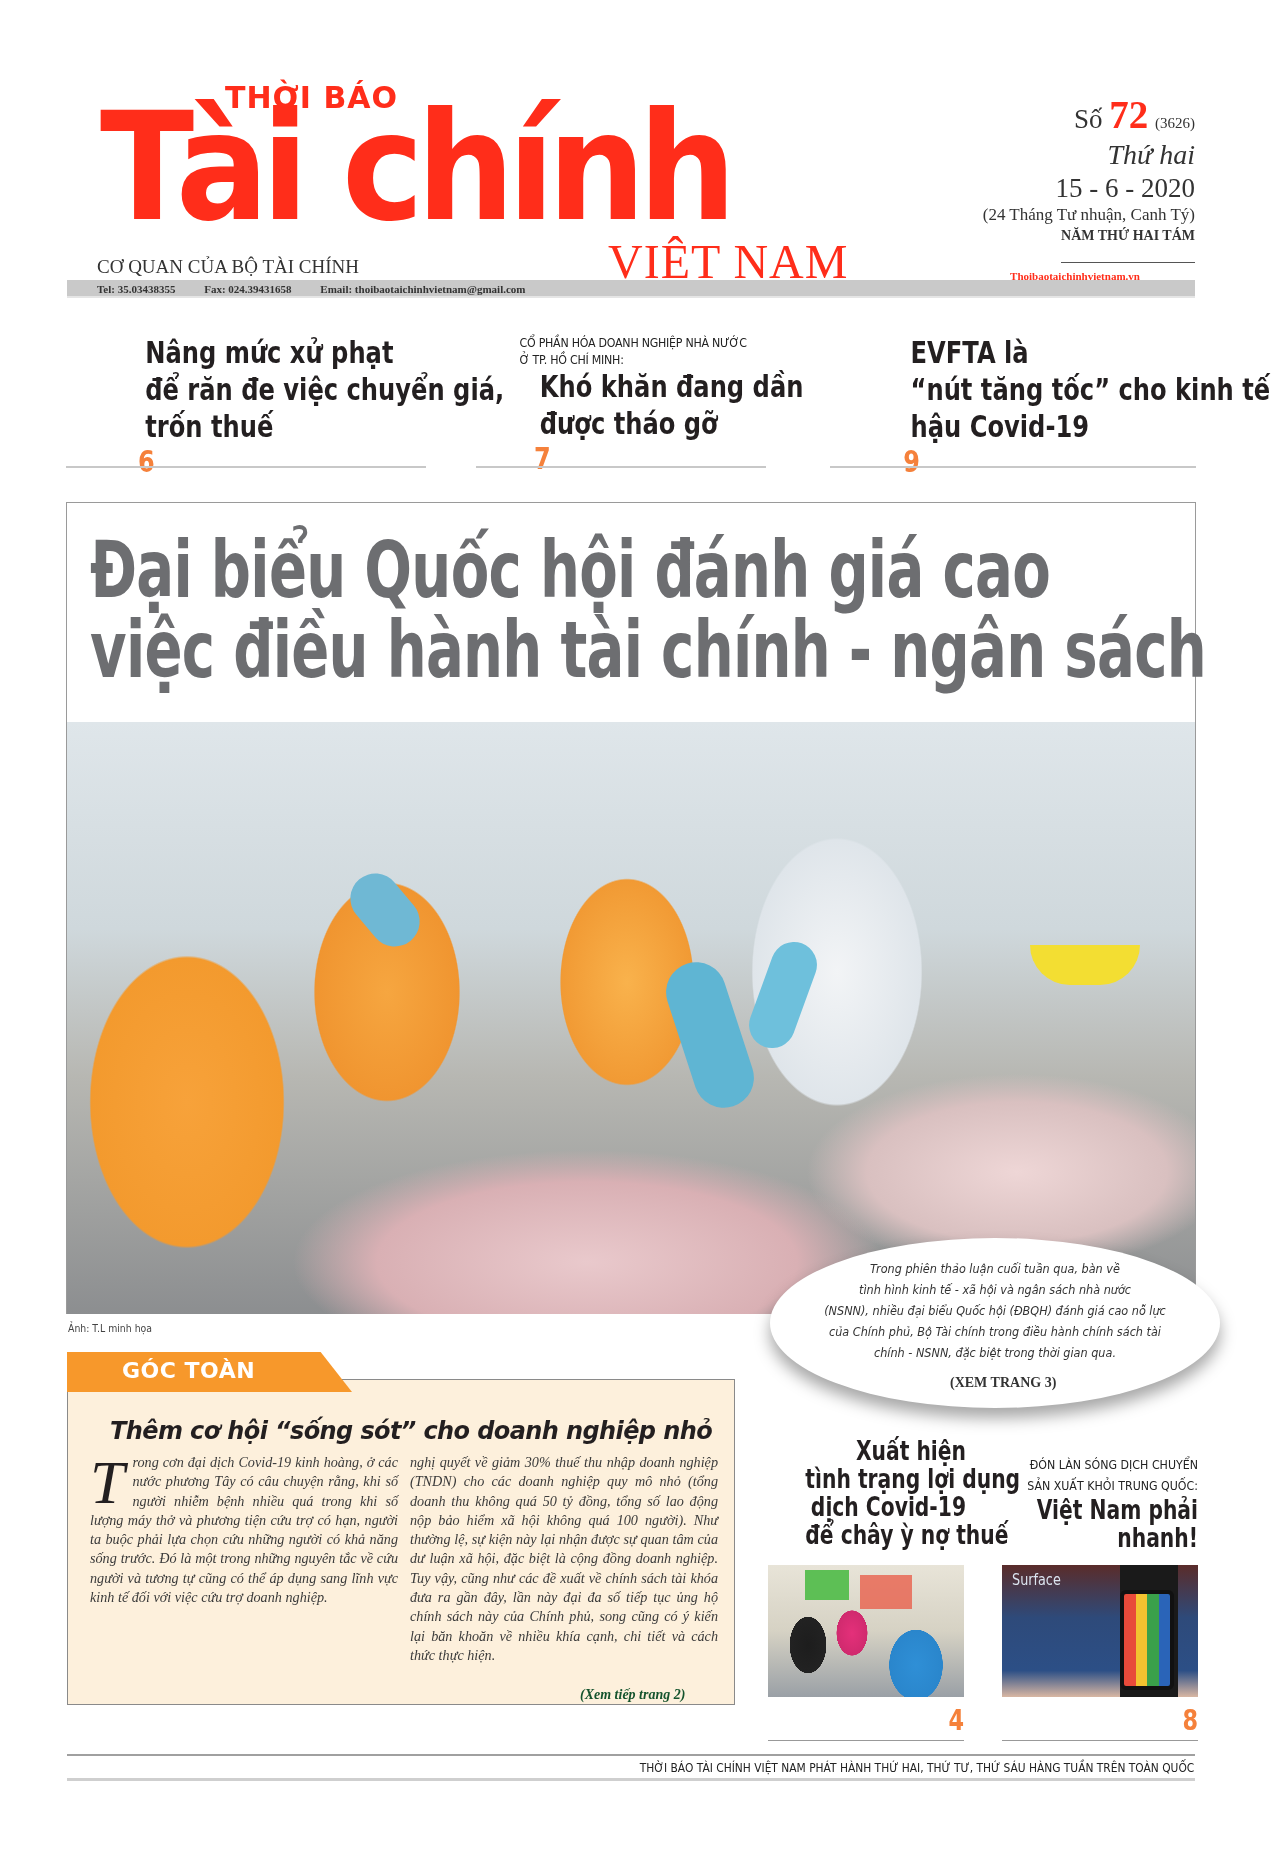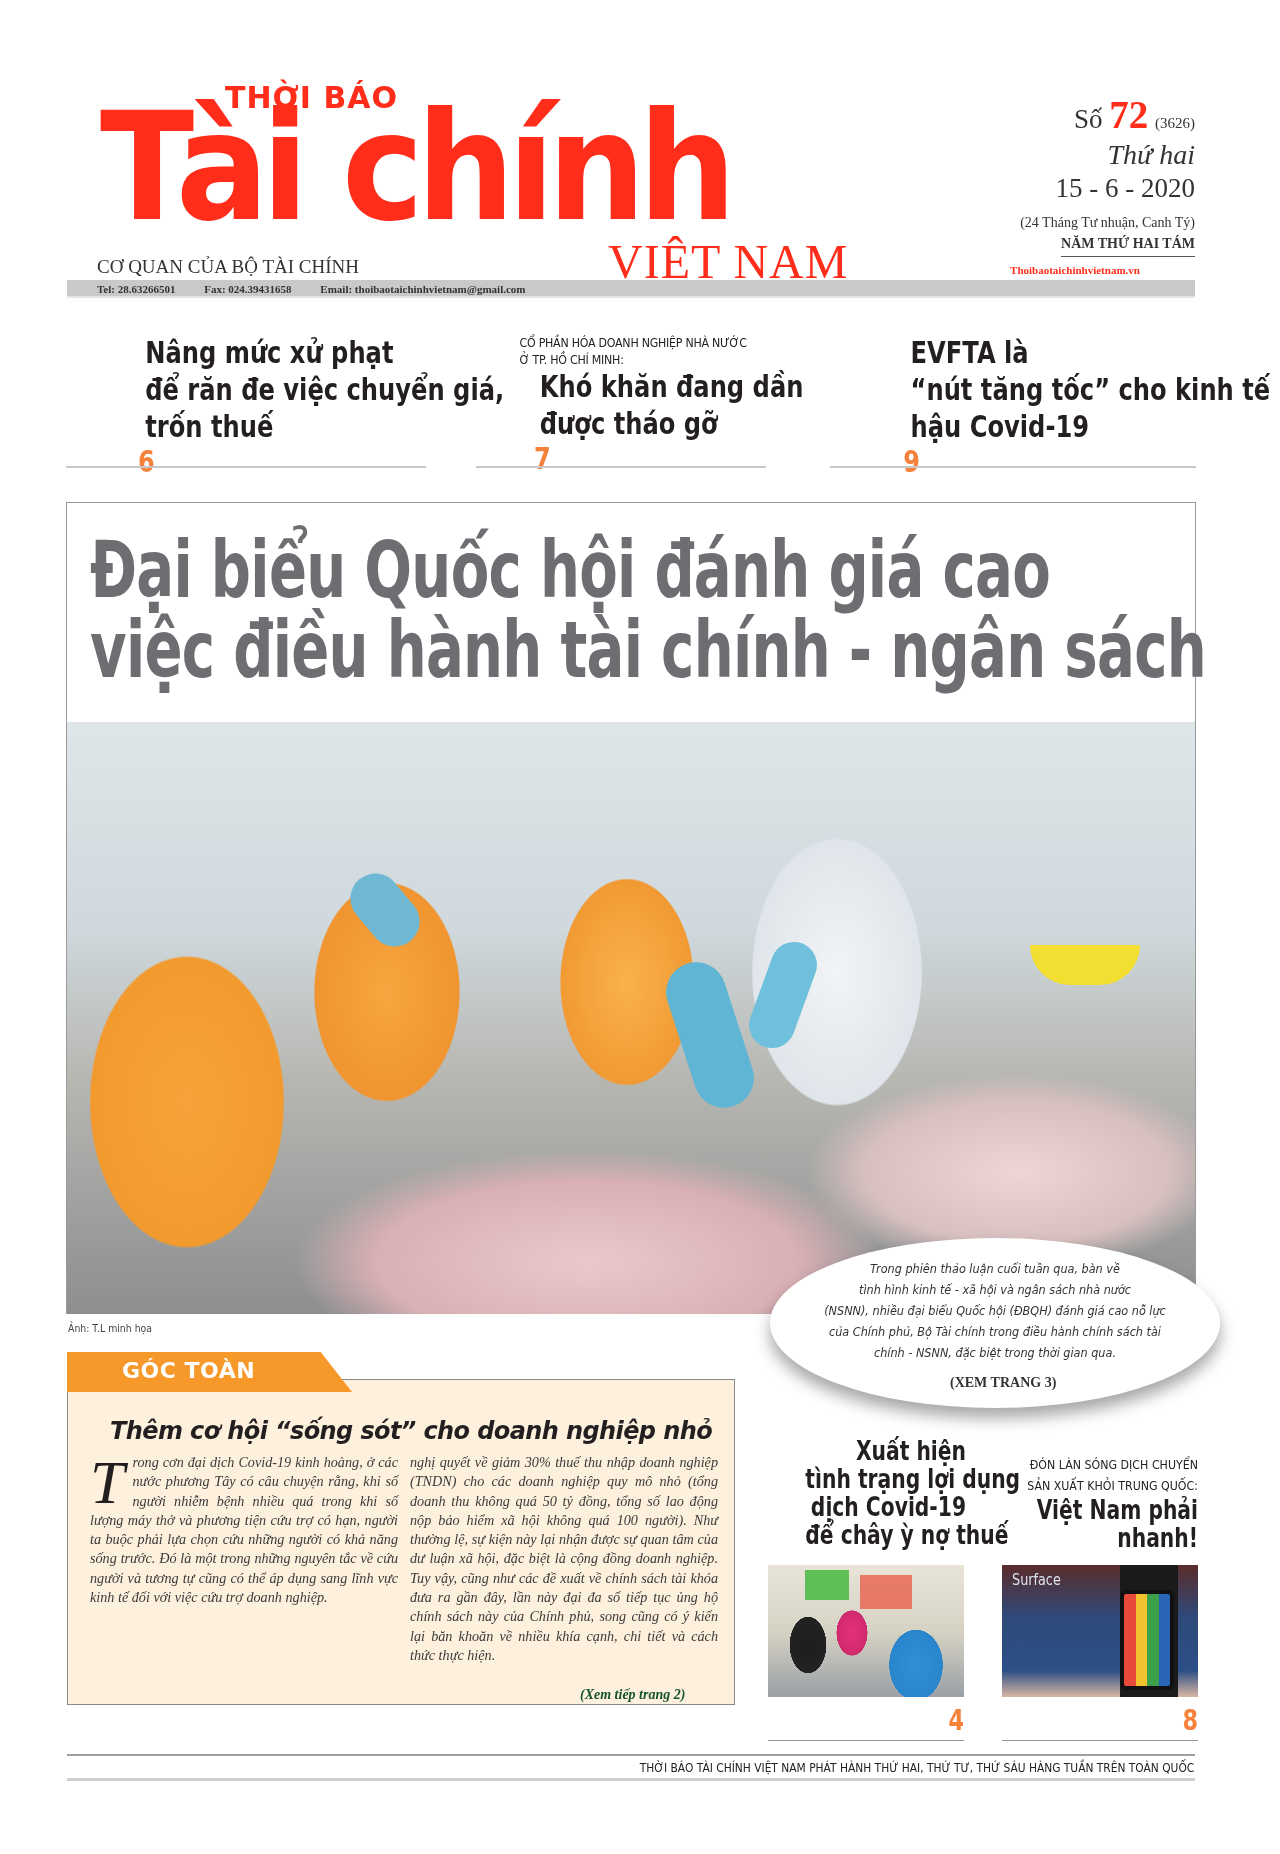--- a/index.html
+++ b/index.html
@@ -15,22 +15,22 @@
   .logo-coquan { left: 97px; top: 256px; font-family: "Liberation Serif", serif; font-size: 19px; color: #333; }
   .contact-bar { left: 67px; top: 280px; width: 1128px; height: 18px; background: #c9c9c9; border-bottom: 2px solid #e5e5e5; font-family: "Liberation Serif", serif; font-weight: bold; font-size: 11px; line-height: 18px; color: #333; padding-left: 30px; }
   .contact-bar span { margin-right: 26px; }
 
   .issue-box { right: 85px; top: 100px; width: 240px; text-align: right; font-family: "Liberation Serif", serif; color: #333; }
   .issue-line { font-size: 27px; line-height: 30px; }
   .issue-num { color: #ff2d1a; font-weight: bold; font-size: 39px; }
   .issue-total { font-size: 15px; }
   .issue-day { font-style: italic; font-size: 28px; line-height: 34px; }
   .issue-date { font-size: 27px; line-height: 32px; }
-  .issue-lunar { font-size: 14px; line-height: 22px; margin-top: 8px; }
-  .issue-year { font-weight: bold; font-size: 14px; line-height: 20px; border-bottom: 1px solid #555; display: inline-block; padding-bottom: 2px; }
+  .issue-lunar { font-size: 17px; line-height: 22px; }
+  .issue-year { font-weight: bold; font-size: 14px; line-height: 20px; border-bottom: 1px solid #555; display: inline-block; padding-bottom: 16px; }
   .issue-site { color: #ff2d1a; font-weight: bold; font-size: 11px; line-height: 26px; text-align: center; }
 
   
   .teaser { top: 334px; text-align: left; }
   .teaser .kicker { font-family: "DejaVu Sans", sans-serif; font-size: 13px; line-height: 17px; color: #222; transform: scaleX(0.85); transform-origin: right; letter-spacing: -0.3px; }
   .teaser .headline { font-family: "DejaVu Sans", sans-serif; font-weight: bold; font-size: 31px; line-height: 37px; color: #231f20; transform: scaleX(0.78); transform-origin: right; white-space: nowrap; }
   .teaser .page-num { font-family: "DejaVu Sans", sans-serif; font-weight: bold; font-size: 30px; line-height: 34px; color: #f5813b; transform: scaleX(0.8); transform-origin: right; }
   .teaser-rule { height: 2px; background: #c8c8c8; }
 
   
@@ -95,21 +95,21 @@
   .footer-rule-bot { left: 67px; top: 1778px; width: 1128px; height: 3px; background: #cfcfcf; }
 </style>
 </head>
 <body>
 
 <div class="abs logo-main">Tài chính</div>
 <div class="abs logo-thoi-bao">THỜI BÁO</div>
 <div class="abs logo-vietnam">VIỆT NAM</div>
 <div class="abs logo-coquan">CƠ QUAN CỦA BỘ TÀI CHÍNH</div>
 <div class="abs contact-bar">
-  <span>Tel: 28.63266501</span>
+  <span>Tel: 35.03438355</span>
   <span>Fax: 024.39431658</span>
   <span>Email: thoibaotaichinhvietnam@gmail.com</span>
 </div>
 
 <div class="abs issue-box">
   <div class="issue-line">
     <span>Số</span>
     <span class="issue-num">72</span>
     <span class="issue-total">(3626)</span>
   </div>

